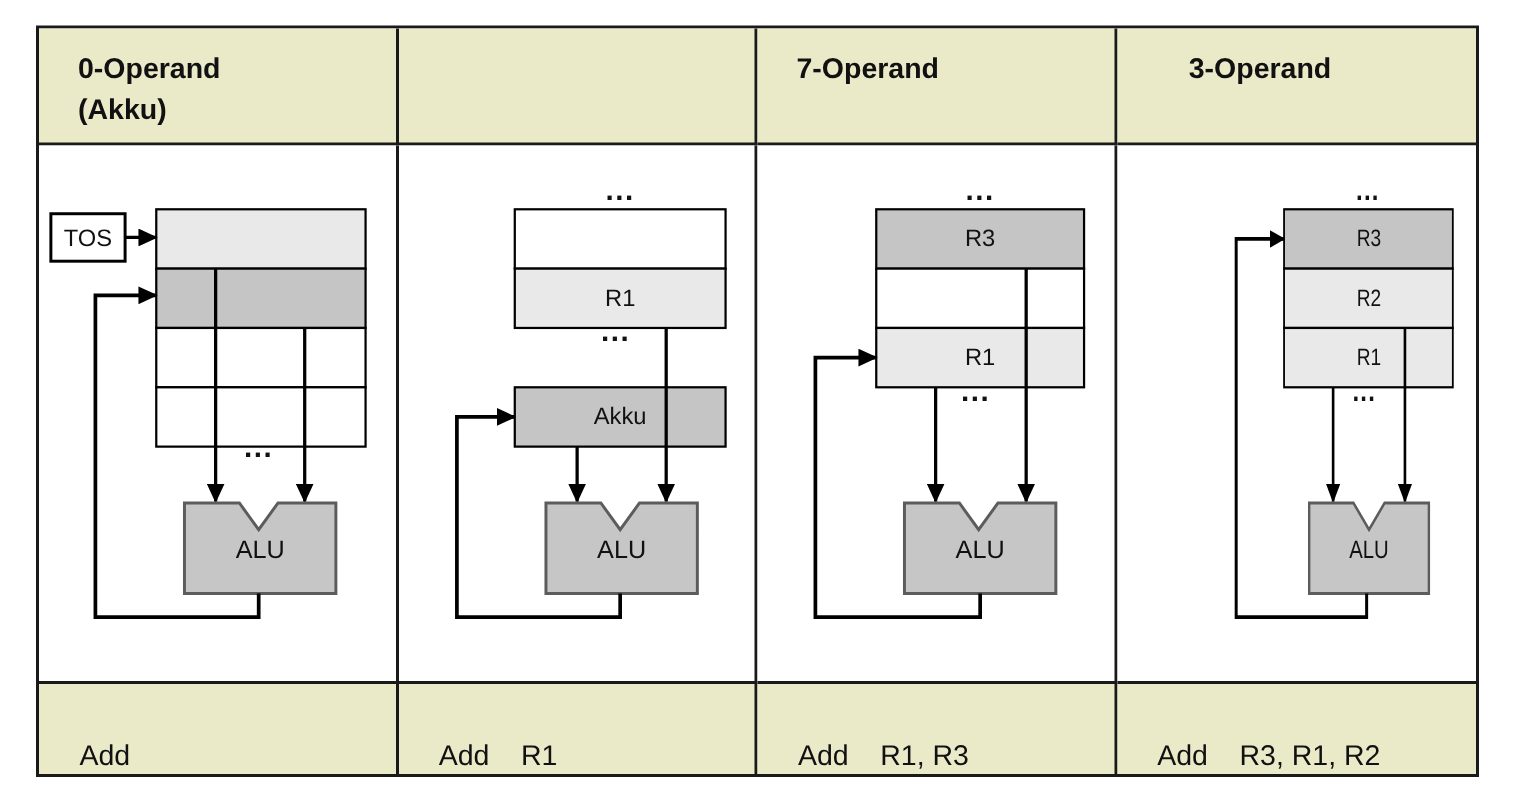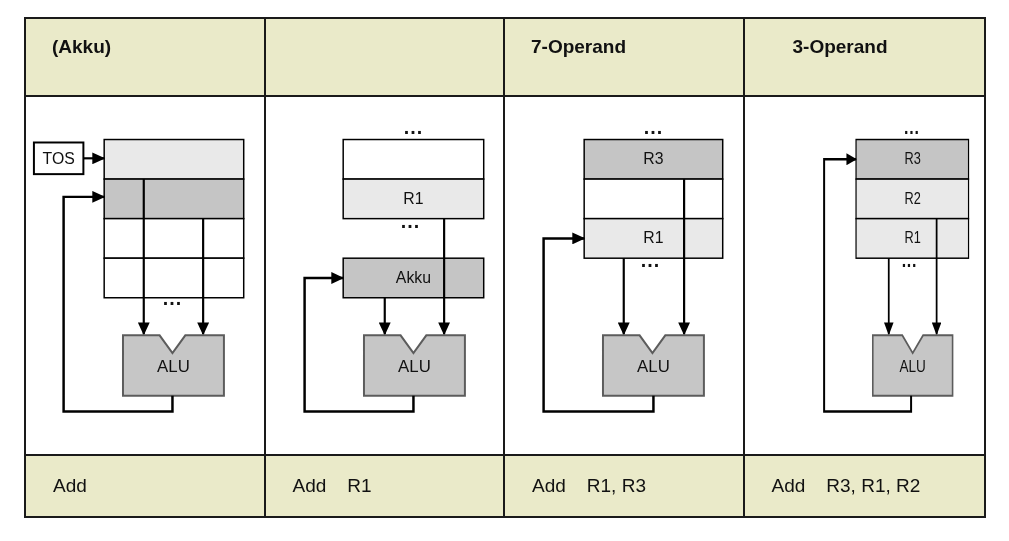--- a/index.html
+++ b/index.html
@@ -8,21 +8,21 @@
   .table{position:absolute;left:24px;top:17px;width:962px;height:501px;
          box-sizing:border-box;border:2px solid #1a1a1a;
          display:grid;grid-template-columns:repeat(4,1fr);
          grid-template-rows:78px 1fr 60px;}
   .hcell,.dcell,.fcell{box-sizing:border-box;border-right:2px solid #1a1a1a;}
   .hcell:nth-child(4n),.dcell-last,.fcell-last{border-right:none;padding-left:48px;}
   .hcell{background:var(--header-bg);border-bottom:2px solid #1a1a1a;
          padding:15px 10px 0 26px;font-weight:bold;font-size:19px;line-height:1.42;}
   .dcell{background:#fff;border-bottom:2px solid #1a1a1a;overflow:hidden;}
   .dcell svg{display:block;width:100%;height:100%;}
-  .fcell{background:var(--header-bg);display:flex;align-items:center;
+  .fcell{background:var(--header-bg);display:flex;align-items:flex-end;
          padding-left:27px;font-size:19px;}
   .fcell .ops{margin-left:21px;}
   
   text{font-family:"Liberation Sans",sans-serif;fill:#111;font-size:16px;}
   .lbl{text-anchor:middle;}
   .dots{text-anchor:middle;font-weight:bold;font-size:20px;letter-spacing:1px;}
   .alutxt{text-anchor:middle;font-size:17px;}
   .cellrect{stroke:#000;stroke-width:1.5;}
   .fill-light{fill:var(--cell-light);}
   .fill-dark{fill:var(--cell-dark);}
@@ -32,20 +32,21 @@
   .loop{stroke:#000;stroke-width:2.5;fill:none;}
   .tosbox{fill:#fff;stroke:#000;stroke-width:2;}
 </style>
 </head>
 <body>
 
 <div class="canvas">
   <div class="table">
 
     <div class="hcell">
+      <div>0-Operand</div>
       <div>(Akku)</div>
     </div>
     <div class="hcell">
     </div>
     <div class="hcell">
       <div>7-Operand</div>
       <div></div>
     </div>
     <div class="hcell">
       <div>3-Operand</div>

